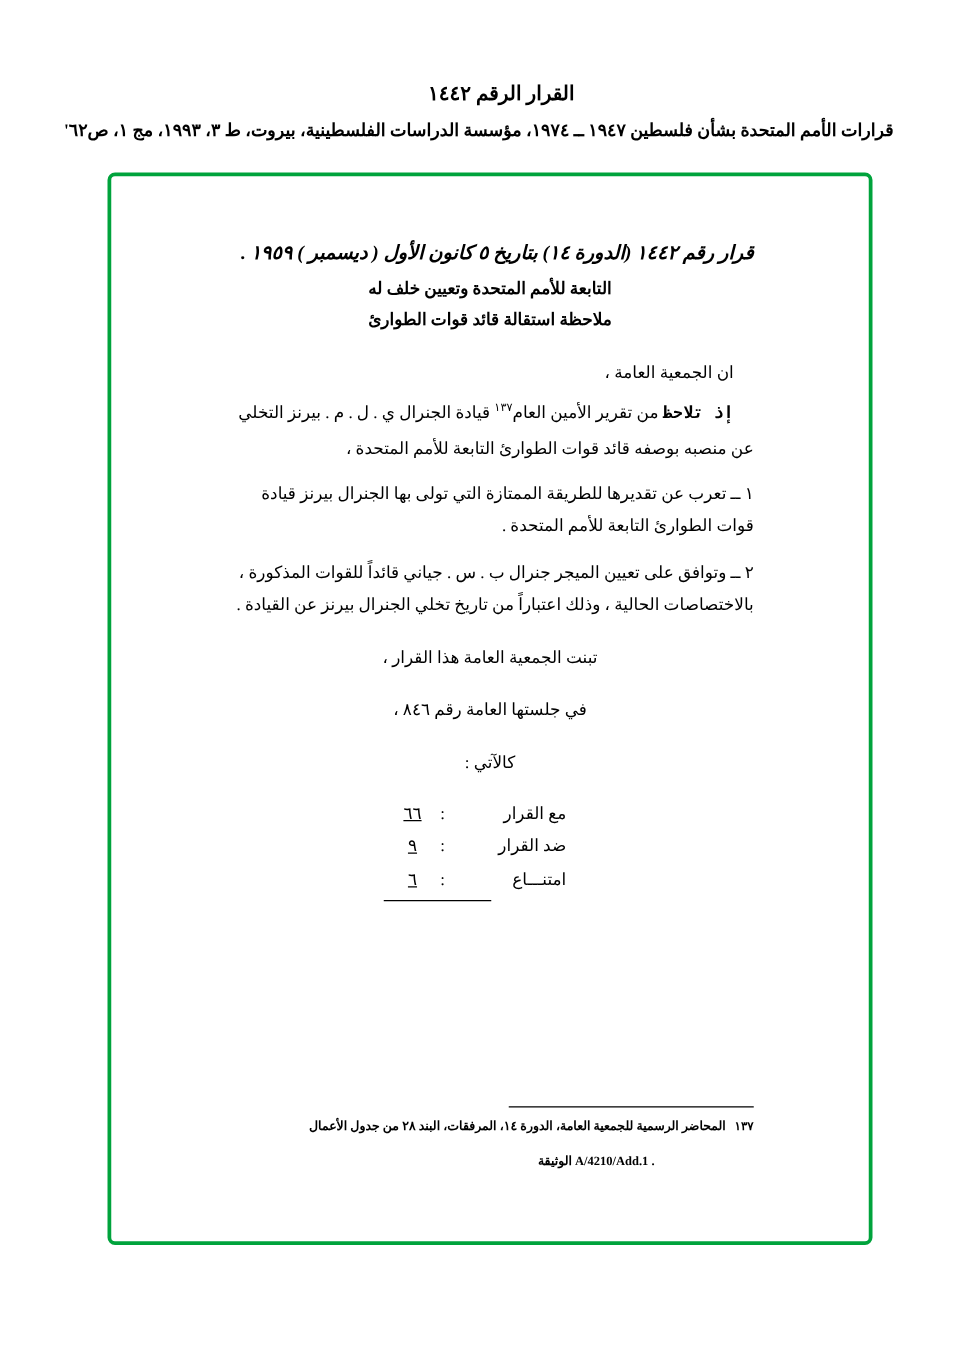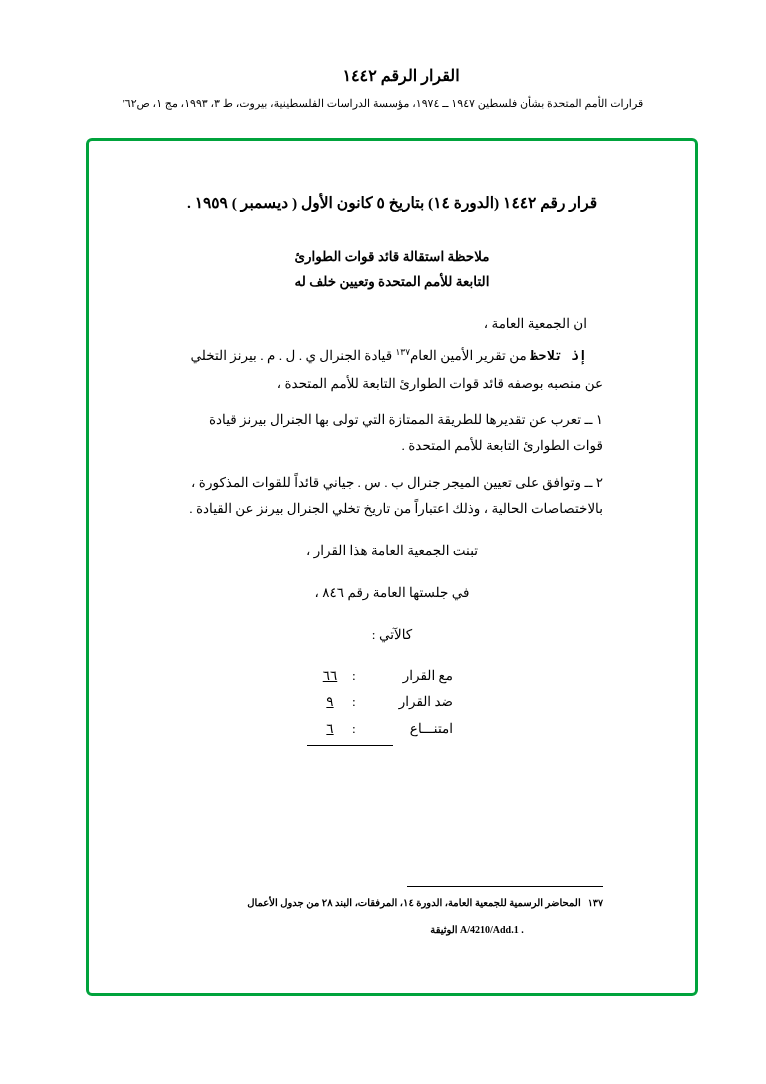--- a/index.html
+++ b/index.html
@@ -30,22 +30,22 @@
   }
   .doc-header .title {
     font-size: 16px;
     font-weight: bold;
     letter-spacing: 0.5px;
     line-height: 1.3;
     padding-left: 36px;
   }
   .doc-header .subtitle {
     margin-top: 9px;
-    font-size: 11px;
-    font-weight: normal;
+    font-size: 14px;
+    font-weight: bold;
     line-height: 1.4;
     letter-spacing: 0.1px;
     text-align: center;
   }
 
   
   .frame {
     position: absolute;
     top: 138px;
     left: 86px;
@@ -62,22 +62,23 @@
     top: 48px;
     right: 92px;
     left: 92px;
     text-align: right;
   }
 
   .res-title {
     font-size: 15.5px;
     font-weight: bold;
     line-height: 1.75;
-    text-align: center;
-    margin-bottom: 29px;
+    text-align: right;
+    margin-bottom: 3px;
+    font-style: italic;
   }
   .res-subtitle {
     font-size: 13.5px;
     font-weight: bold;
     line-height: 1.85;
     text-align: center;
     margin-bottom: 16px;
   }
 
   .para {
@@ -176,22 +177,22 @@
     <div class="subtitle">قرارات الأمم المتحدة بشأن فلسطين ١٩٤٧ ــ ١٩٧٤، مؤسسة الدراسات الفلسطينية، بيروت، ط ٣، ١٩٩٣، مج ١، ص٦٢'</div>
   </div>
 
   <div class="frame">
 
     <div class="content">
 
       <div class="res-title">قرار رقم ١٤٤٢ (الدورة ١٤) بتاريخ ٥ كانون الأول ( ديسمبر ) ١٩٥٩ .</div>
 
       <div class="res-subtitle">
+        <div>التابعة للأمم المتحدة وتعيين خلف له</div>
         <div>ملاحظة استقالة قائد قوات الطوارئ</div>
-        <div>التابعة للأمم المتحدة وتعيين خلف له</div>
       </div>
 
       <p class="para indent">ان الجمعية العامة ،</p>
 
       <p class="para indent">
         <b>إذ تلاحظ</b>
         <span>من تقرير الأمين العام</span><span class="sup">١٣٧</span>
         <span>قيادة الجنرال ي . ل . م . بيرنز التخلي عن منصبه بوصفه قائد قوات الطوارئ التابعة للأمم المتحدة ،</span>
       </p>
 

